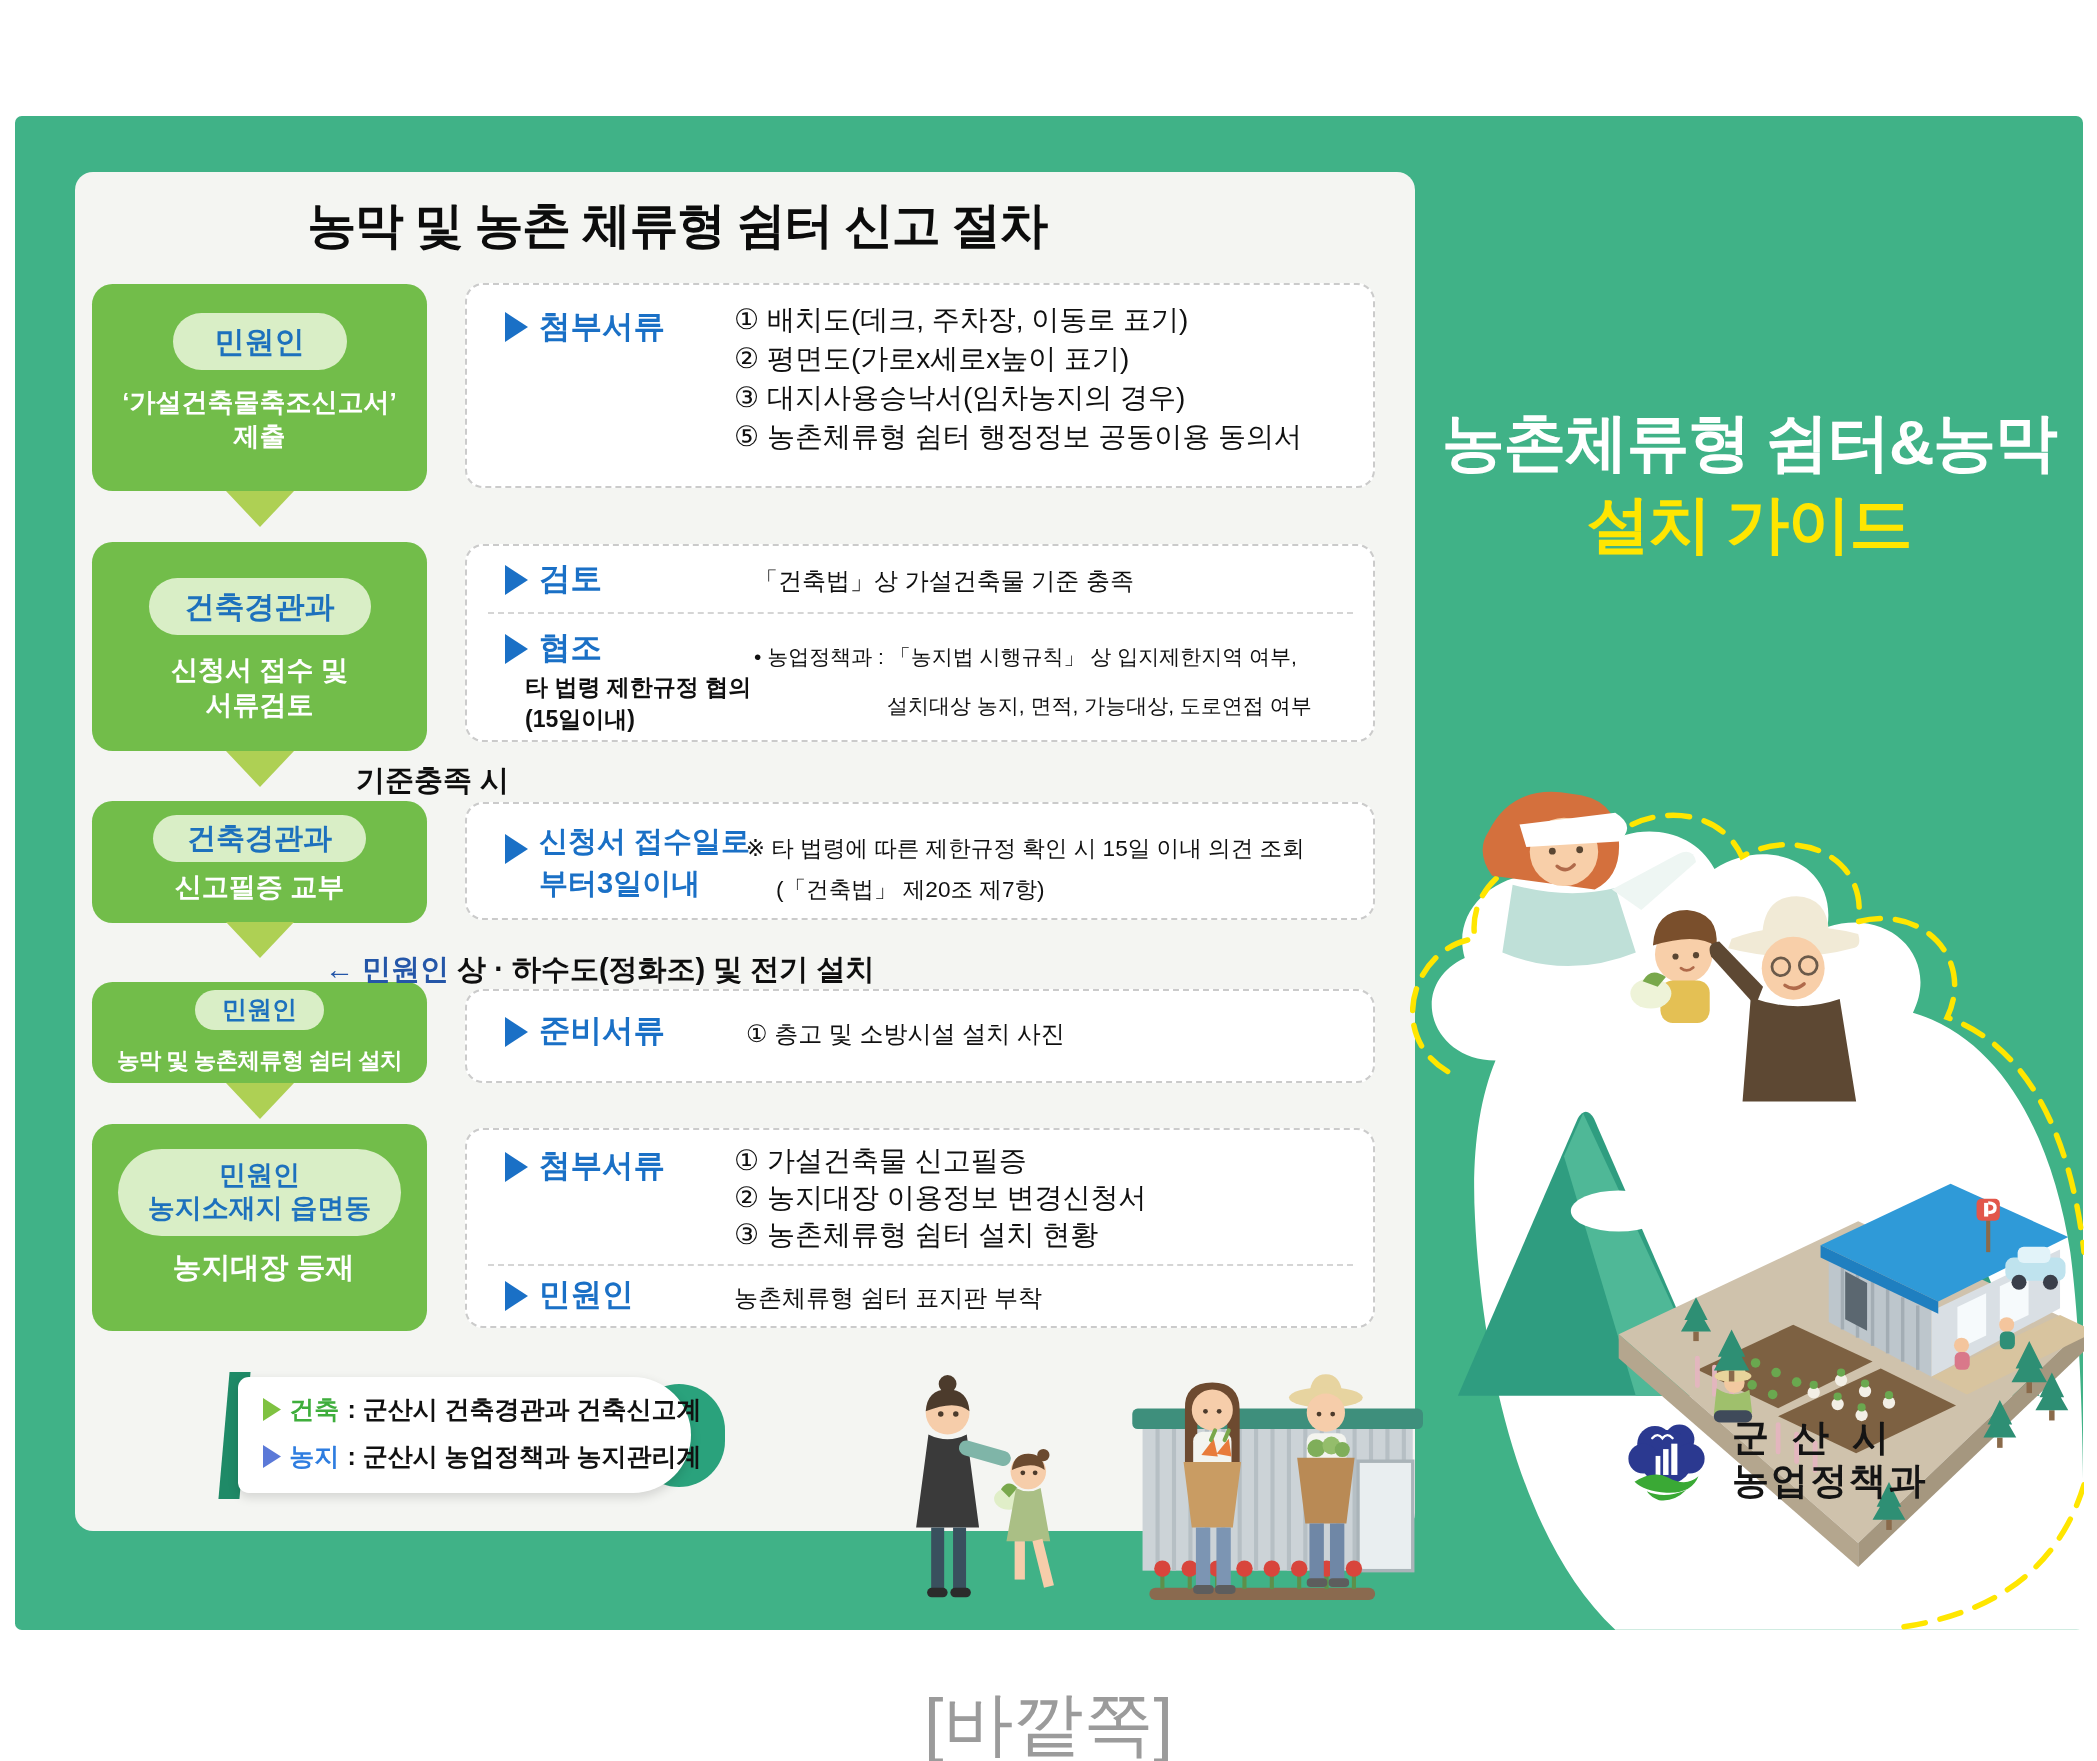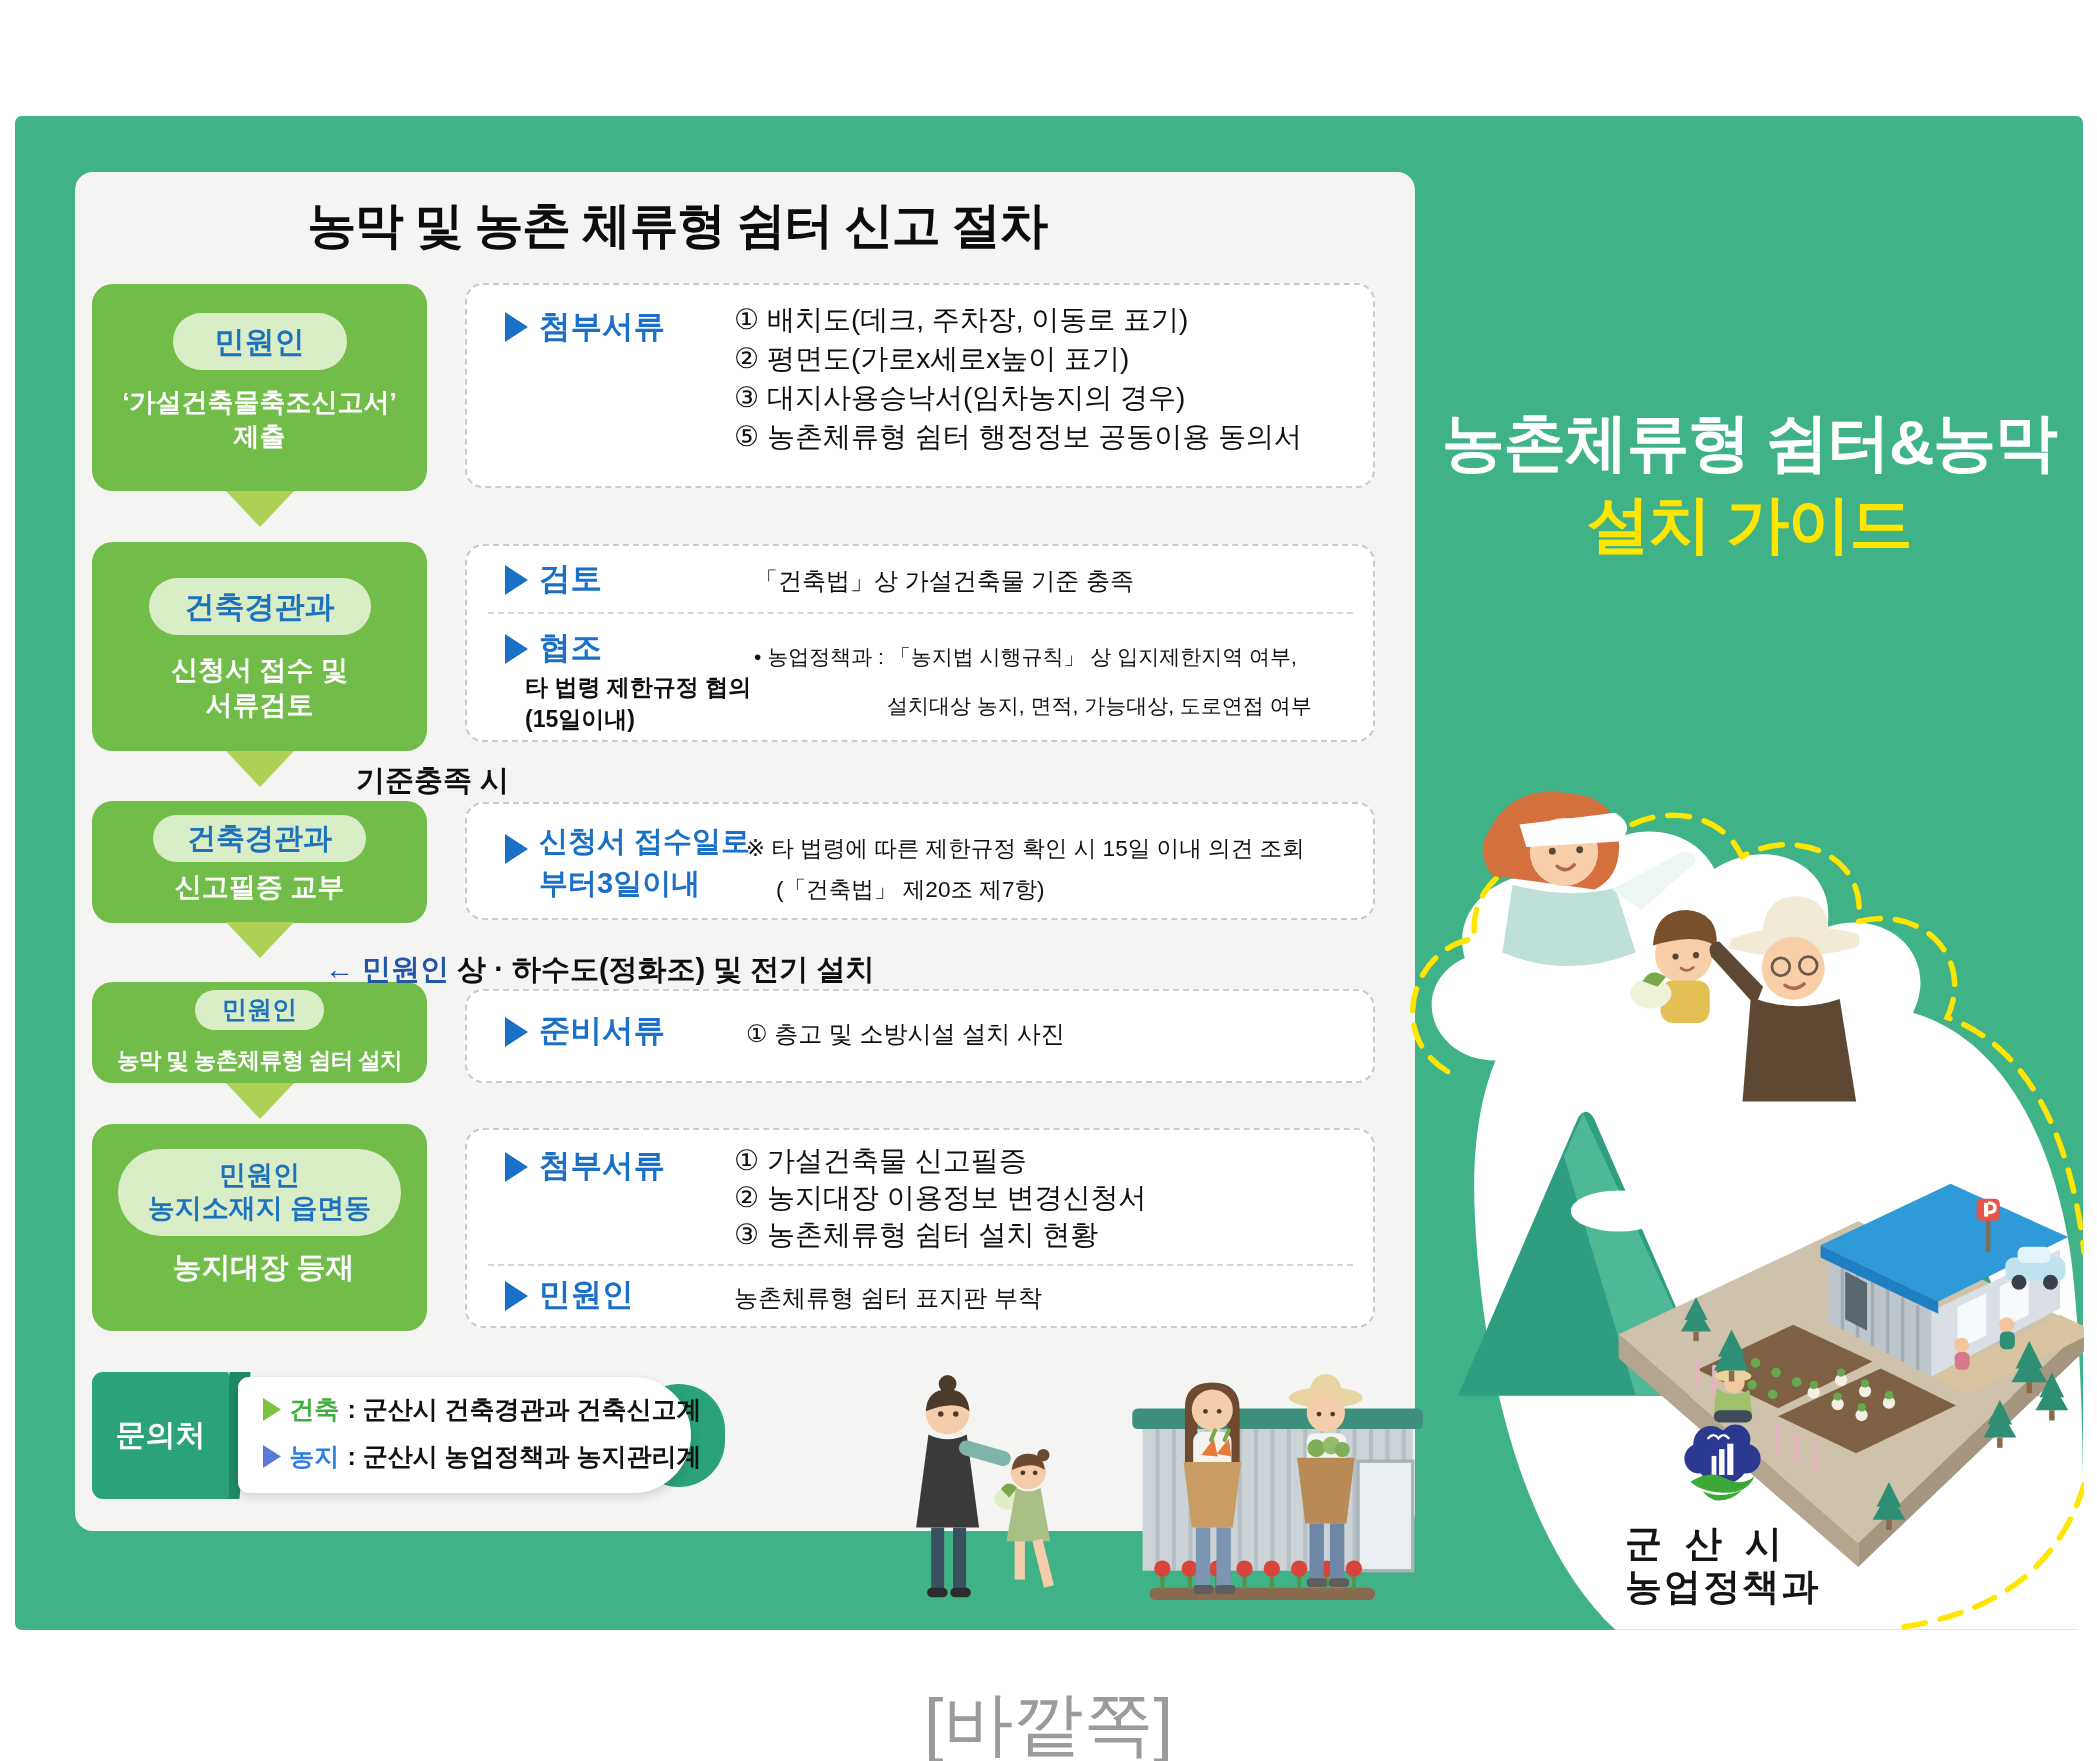--- a/index.html
+++ b/index.html
@@ -65,21 +65,21 @@
   #cl1{left:263px;top:1393px;} #cl2{left:263px;top:1440px;}
   .ctri{width:18px;height:23px;clip-path:polygon(0 0,100% 50%,0 100%);}
   #cl1 .ctri{background:#7fc241;} #cl2 .ctri{background:#5b79d8;}
   #cl1 .tag{color:#3fae3c;} #cl2 .tag{color:#2e7de0;}
   
   .right-title{position:absolute;left:1415px;width:668px;text-align:center;font-weight:800;letter-spacing:-1.4px;z-index:3;white-space:nowrap;}
   #rt1{top:400px;font-size:63px;color:#ffffff;}
   #rt2{top:482px;font-size:63px;color:#ffe600;}
   .right-illo{position:absolute;left:1410px;top:773px;width:674px;height:857px;z-index:2;}
   .farm-illo{position:absolute;left:780px;top:1362px;width:643px;height:260px;z-index:5;}
-  .logo{position:absolute;left:1625px;top:1415px;display:flex;align-items:center;gap:18px;z-index:6;flex-direction:column;}
+  .logo{position:absolute;left:1625px;top:1415px;display:flex;align-items:center;gap:24px;z-index:6;}
   .logo-text{display:flex;flex-direction:column;justify-content:center;}
   .logo-line1{font-size:37px;font-weight:700;color:#141414;letter-spacing:23px;line-height:1.15;}
   .logo-line2{font-size:37px;font-weight:700;color:#141414;letter-spacing:2.1px;line-height:1.15;}
   
   .outside-label{position:absolute;left:0;top:1678px;width:2097px;text-align:center;font-size:70px;color:#9b9b9b;font-weight:500;z-index:3;}
 </style>
 </head>
 <body>
 
 <div class="canvas">
@@ -168,21 +168,20 @@
       <div class="d-item">② 농지대장 이용정보 변경신청서</div>
       <div class="d-item">③ 농촌체류형 쉼터 설치 현황</div>
     </div>
     <div class="inner-divider" style="top:134px;"></div>
     <span class="tri" style="left:38px;top:151px;"></span>
     <span class="d-heading" style="left:72px;top:144px;">민원인</span>
     <span class="d-text" style="left:267px;top:152px;">농촌체류형 쉼터 표지판 부착</span>
   </div>
 
   <div class="contact-fold"></div>
-  <div class="contact-ribbon">문의처</div>
   <div class="contact-cap"></div>
   <div class="contact-pill"></div>
   <div class="contact-line" id="cl1">
     <span class="ctri"></span>
     <span class="tag">건축</span>
     <span>: 군산시 건축경관과 건축신고계</span>
   </div>
   <div class="contact-line" id="cl2">
     <span class="ctri"></span>
     <span class="tag">농지</span>

